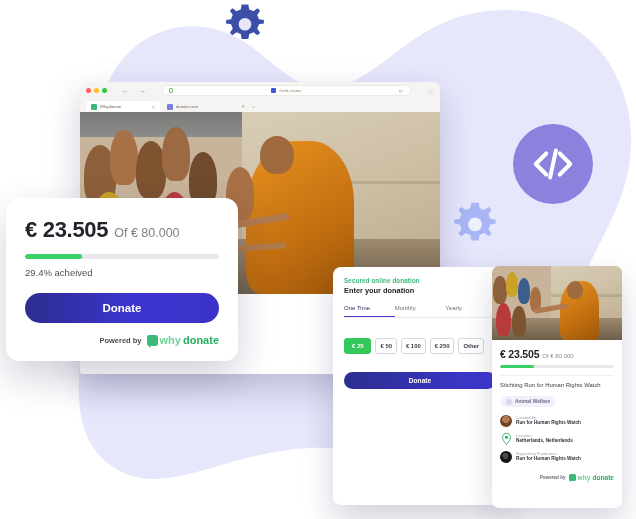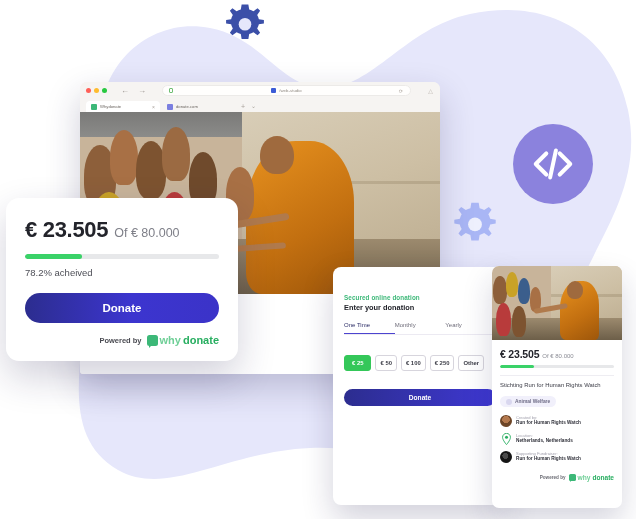--- a/index.html
+++ b/index.html
@@ -110,21 +110,21 @@
   .wd-logo { display: flex; align-items: center; gap: 2px; }
   .wd-bubble { width: 11px; height: 11px; border-radius: 2.5px; background: #3cb878; position: relative; }
   .wd-bubble:after { content:""; position:absolute; left:2px; bottom:-2.5px; border-width:3px 3px 0 0;
     border-style:solid; border-color:#3cb878 transparent transparent transparent; }
   .wd-why { font-size: 11px; font-weight: 700; color: #6fcf97; }
   .wd-donate { font-size: 11px; font-weight: 700; color: #27ae60; }
 
   
   .form-panel {
     position: absolute; left: 333px; top: 267px; width: 174px; height: 238px;
-    background: #ffffff; border-radius: 8px; padding: 27px 11px;
+    background: #ffffff; border-radius: 8px; padding: 10px 11px;
     box-shadow: 0 14px 32px rgba(30,25,75,.20);
   }
   .fp-secured { font-size: 6.3px; font-weight: 700; color: #3cb878; letter-spacing: .1px; }
   .fp-enter { font-size: 7.4px; font-weight: 700; color: #23242b; margin-top: 2px; }
   .fp-tabs { display: flex; gap: 0; margin-top: 10px; border-bottom: 1px solid #eceaf2; }
   .fp-tab { font-size: 6px; color: #6f6d7a; padding: 0 0 5px; width: 56px; cursor: pointer; }
   .fp-tab.active { color: #2b2c66; border-bottom: 1.6px solid #4c44cf; }
   .fp-amounts { display: flex; gap: 4px; margin-top: 20px; }
   .amt-btn {
     font-size: 5.9px; font-weight: 700; color: #3b3c46;
@@ -273,21 +273,21 @@
   </div>
 
   <div class="progress-card">
     <div class="amount-line">
       <span class="amt-big">€ 23.505</span>
       <span class="amt-of">Of € 80.000</span>
     </div>
     <div class="bar-track">
       <div class="bar-fill" id="pcFill" style="width: 29.4%;"></div>
     </div>
-    <div class="ach">78.2% acheived</div>
+    <div class="ach">29.4% acheived</div>
     <button class="btn-donate">Donate</button>
     <div class="powered">
       <span class="pw-txt">Powered by</span>
       <span class="wd-logo">
         <span class="wd-bubble"></span>
         <span class="wd-why">why</span>
         <span class="wd-donate">donate</span>
       </span>
     </div>
   </div>

